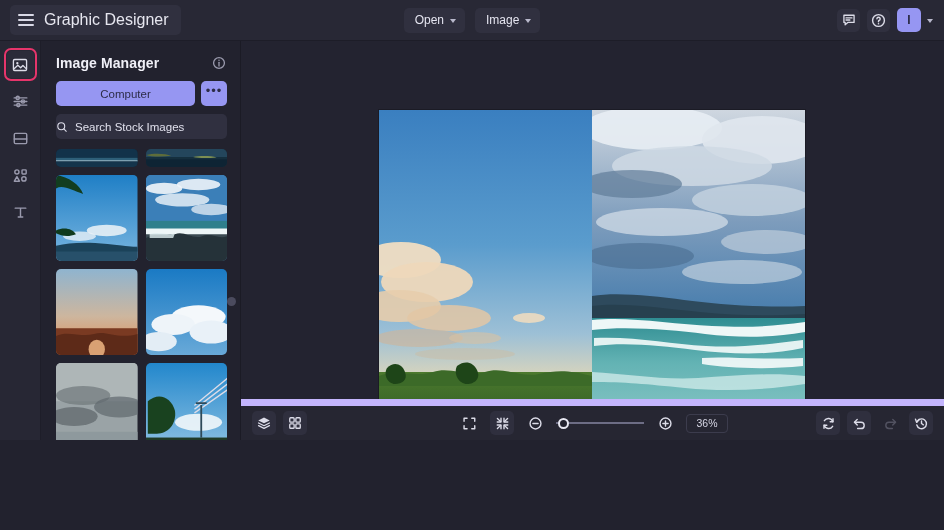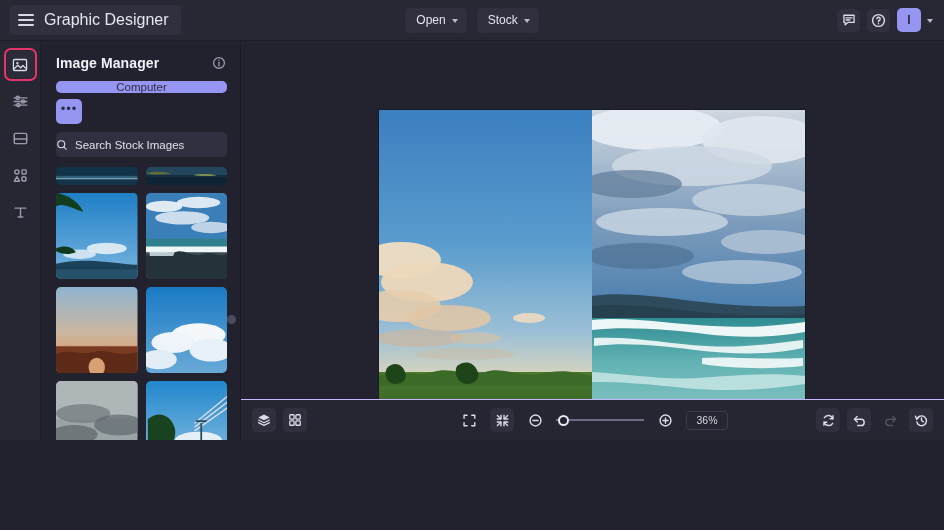--- a/index.html
+++ b/index.html
@@ -76,21 +76,21 @@
   .panel {
     width: 200px; flex: 0 0 200px; background: #22222e;
     display: flex; flex-direction: column; border-right: 1px solid #1b1b25;
     position: relative; overflow: hidden;
   }
   .panel-head {
     display: flex; align-items: center; justify-content: space-between;
     padding: 14px 14px 8px 15px;
   }
   .panel-title { font-size: 14px; font-weight: 700; color: #f0f0f7; letter-spacing: .1px; }
-  .panel-actions { display: flex; gap: 6px; padding: 2px 13px 0 15px; flex-direction: column; }
+  .panel-actions { display: flex; gap: 6px; padding: 2px 13px 0 15px; }
   .btn-primary {
     flex: 1; height: 25px; background: #9696f2; border-radius: 5px;
     display: flex; align-items: center; justify-content: center;
     color: #2c2c48; font-size: 11.5px; cursor: pointer;
   }
   .btn-more {
     width: 26px; height: 25px; background: #9696f2; border-radius: 5px;
     display: flex; align-items: center; justify-content: center;
     color: #2c2c48; font-size: 13px; letter-spacing: 1px; cursor: pointer;
     padding-bottom: 6px;
@@ -119,21 +119,21 @@
   .artboard {
     position: absolute; left: 138px; top: 69px; width: 426px; height: 320px;
     display: flex; box-shadow: 0 0 0 1px #1b1b25;
   }
   .art-half { width: 50%; height: 100%; }
   .art-half svg { display:block; width: 100%; height: 100%; }
 
   
   .bottombar {
     height: 41px; flex: 0 0 41px; background: #262632;
-    border-top: 1px solid #c4b5fd;
+    border-top: 7px solid #c4b5fd;
     display: flex; align-items: center; position: relative; padding: 0 11px;
   }
   .bb-left { display: flex; gap: 7px; }
   .bb-center {
     position: absolute; left: 0; right: 0; display: flex; align-items: center;
     justify-content: center; gap: 9px; pointer-events: none;
   }
   .bb-center > * { pointer-events: auto; }
   .slider { width: 88px; height: 14px; display: flex; align-items: center; position: relative; cursor: pointer; }
   .slider-track { position: absolute; left: 0; right: 0; height: 1.5px; background: #6d6d85; }
@@ -172,21 +172,21 @@
         </span>
       <span>Graphic Designer</span>
     </div>
 
     <div class="header-center">
       <div class="menu-btn">
         <span>Open</span>
         <span class="chev"></span>
       </div>
       <div class="menu-btn">
-        <span>Stock</span>
+        <span>Image</span>
         <span class="chev"></span>
       </div>
     </div>
 
     <div class="header-right">
       <div class="icon-btn">
         <svg width="14" height="14" viewBox="0 0 16 16">
           <path class="s" d="M2.2 2.6h11.6v8.2H6.6L3.6 13.4v-2.6H2.2z"></path>
           <path class="s" d="M4.6 5.6h6.8M4.6 8h4.4"></path>
         </svg>

